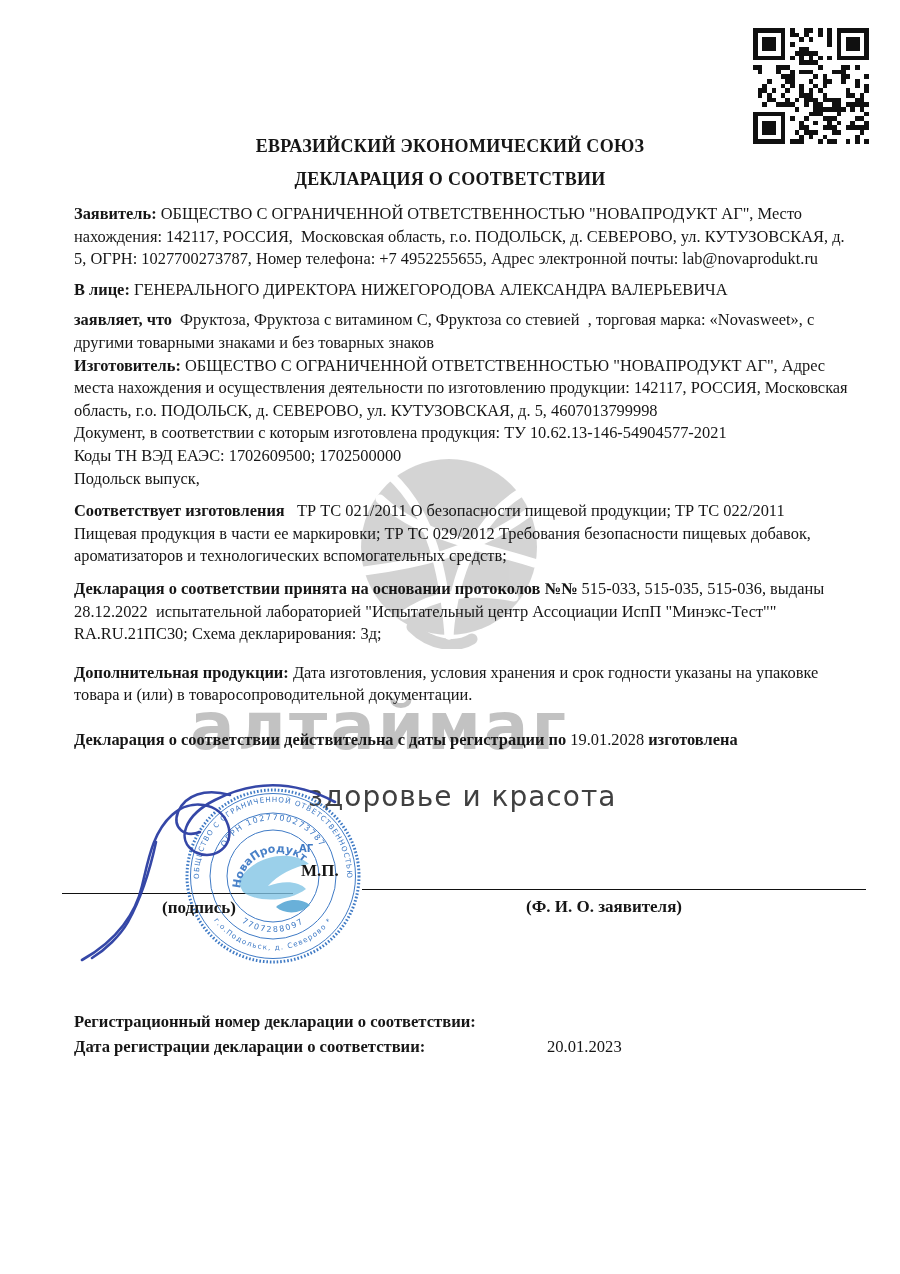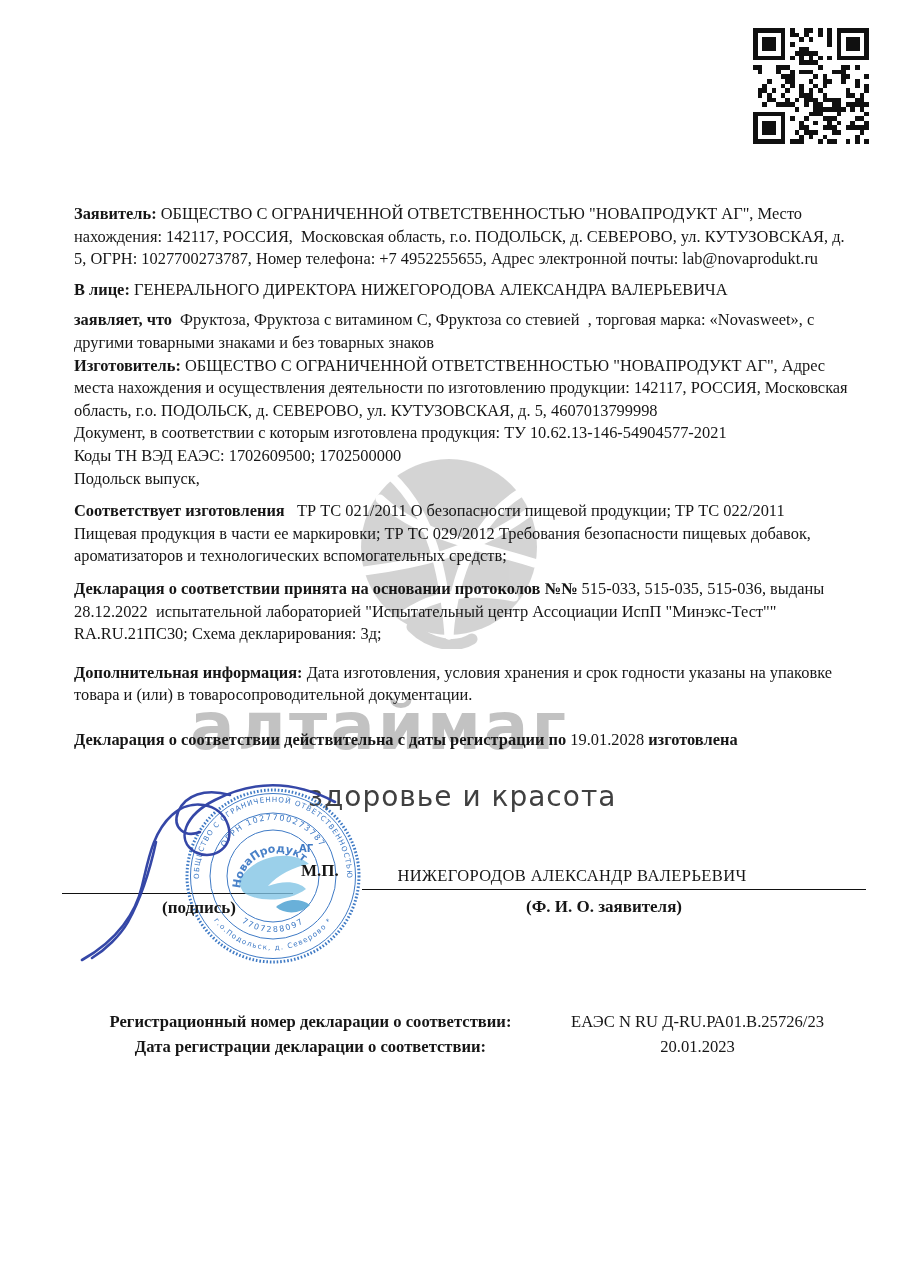--- a/index.html
+++ b/index.html
@@ -50,21 +50,21 @@
   .stamp{position:absolute;left:183px;top:786px;width:180px;height:180px;z-index:3;opacity:.92;}
   .signature{position:absolute;left:50px;top:770px;width:360px;height:210px;z-index:4;}
   .seal-note{position:absolute;left:301px;top:861px;z-index:4;font-weight:bold;font-size:17px;}
   .sig-line{position:absolute;left:62px;top:893px;width:231px;border-top:1.6px solid #111;z-index:2;}
   .sig-caption{position:absolute;left:104px;top:898px;width:190px;text-align:center;font-weight:bold;font-size:17px;z-index:4;}
   .fio-name{position:absolute;left:362px;top:866px;width:420px;text-align:center;font-size:16.5px;letter-spacing:.4px;z-index:2;}
   .fio-line{position:absolute;left:362px;top:889px;width:504px;border-top:1.8px solid #111;z-index:2;}
   .fio-caption{position:absolute;left:470px;top:897px;width:268px;text-align:center;font-weight:bold;font-size:17px;z-index:2;}
   
   .reg{position:absolute;left:74px;top:1012px;width:774px;z-index:2;font-size:16.6px;}
-  .reg-row{display:flex;align-items:baseline;text-align:center;}
+  .reg-row{display:flex;align-items:baseline;}
   .reg-row + .reg-row{margin-top:5px;}
   .reg-label{width:473px;font-weight:bold;}
   .reg-value{flex:1;}
   
   .stamp text{font-family:"DejaVu Sans","Liberation Sans",sans-serif;fill:var(--stamp_blue,#2f6fc0);}
 </style>
 </head>
 <body>
 
 <div class="page">
@@ -255,20 +255,24 @@
           <path fill-rule="evenodd" d="M0,0h7v7h-7z M1,1v5h5v-5z"></path>
           <rect x="2" y="2" width="3" height="3"></rect>
           <path fill-rule="evenodd" d="M18,0h7v7h-7z M19,1v5h5v-5z"></path>
           <rect x="20" y="2" width="3" height="3"></rect>
           <path fill-rule="evenodd" d="M0,18h7v7h-7z M1,19v5h5v-5z"></path>
           <rect x="2" y="20" width="3" height="3"></rect>
         </g>
     </svg>
   </div>
 
+  <div class="titles">
+    <div class="title-line">ЕВРАЗИЙСКИЙ ЭКОНОМИЧЕСКИЙ СОЮЗ</div>
+    <div class="title-line">ДЕКЛАРАЦИЯ О СООТВЕТСТВИИ</div>
+  </div>
 
   <svg class="wm-emblem" viewBox="0 0 194 194" aria-hidden="true">
     <g opacity="0.5">
       <circle cx="97" cy="92" r="88" fill="#a9a9a9"></circle>
       <path d="M60,172 C78,190 104,194 120,184" fill="none" stroke="#a9a9a9" stroke-width="11" stroke-linecap="round"></path>
     </g>
     <g fill="none" stroke="#ffffff" stroke-width="9" stroke-linecap="round">
       <path d="M97,180 C92,120 80,58 38,20"></path>
       <path d="M97,180 C102,118 124,66 168,38"></path>
       <path d="M12,116 C60,110 122,98 176,58"></path>
@@ -291,21 +295,21 @@
       <div><b class="seg">Изготовитель:</b><span class="seg"> ОБЩЕСТВО С ОГРАНИЧЕННОЙ ОТВЕТСТВЕННОСТЬЮ "НОВАПРОДУКТ АГ", Адрес места нахождения и осуществления деятельности по изготовлению продукции: 142117, РОССИЯ, Московская область, г.о. ПОДОЛЬСК, д. СЕВЕРОВО, ул. КУТУЗОВСКАЯ, д. 5, 4607013799998</span></div>
       <div><span class="seg">Документ, в соответствии с которым изготовлена продукция: ТУ 10.62.13-146-54904577-2021</span></div>
       <div><span class="seg">Коды ТН ВЭД ЕАЭС: 1702609500; 1702500000</span></div>
       <div><span class="seg">Подольск выпуск,</span></div>
     </div>
 
     <p class="para m-md"><b class="seg">Соответствует изготовления</b><span class="seg">   ТР ТС 021/2011 О безопасности пищевой продукции; ТР ТС 022/2011 Пищевая продукция в части ее маркировки; ТР ТС 029/2012 Требования безопасности пищевых добавок, ароматизаторов и технологических вспомогательных средств;</span></p>
 
     <p class="para m-md"><b class="seg">Декларация о соответствии принята на основании протоколов №№</b><span class="seg"> 515-033, 515-035, 515-036, выданы 28.12.2022  испытательной лабораторией "Испытательный центр Ассоциации ИспП "Минэкс-Тест"" RA.RU.21ПС30; Схема декларирования: 3д;</span></p>
 
-    <p class="para m-lg"><b class="seg">Дополнительная информация:</b><span class="seg"> Дата изготовления, условия хранения и срок годности указаны на упаковке товара и (или) в товаросопроводительной документации.</span></p>
+    <p class="para m-lg"><b class="seg">Дополнительная продукции:</b><span class="seg"> Дата изготовления, условия хранения и срок годности указаны на упаковке товара и (или) в товаросопроводительной документации.</span></p>
 
     <p class="para m-xl"><b class="seg">Декларация о соответствии действительна с даты регистрации по</b><span class="seg"> 19.01.2028 </span><b class="seg">изготовлена</b></p>
   </div>
 
   <svg class="stamp" viewBox="0 0 180 180">
     <defs>
       <path id="tp-out-top" d="M 16,90 A 74,74 0 1 1 164,90" fill="none"></path>
       <path id="tp-out-bot" d="M 16,90 A 74,74 0 1 0 164,90" fill="none"></path>
       <path id="tp-in-top" d="M 34,90 A 56,56 0 1 1 146,90" fill="none"></path>
       <path id="tp-in-bot" d="M 34,90 A 56,56 0 1 0 146,90" fill="none"></path>
@@ -331,28 +335,26 @@
     <g fill="none" stroke="var(--signature_blue,#2b3ea3)" stroke-width="2.6" stroke-linecap="round" opacity="0.95">
       <path d="M285,32 C240,8 200,12 165,30 C135,45 125,70 145,82 C165,92 185,75 178,55 C170,32 140,28 122,45 C102,63 98,92 92,116 C86,142 68,170 32,190"></path>
       <path d="M180,25 C155,18 135,25 128,42 C122,58 135,68 150,62"></path>
       <path d="M106,72 C100,100 90,130 78,152 C70,166 55,180 42,188"></path>
     </g>
   </svg>
 
   <div class="seal-note">М.П.</div>
   <div class="sig-line"></div>
   <div class="sig-caption">(подпись)</div>
-  <div class="fio-name">НИЖЕГОРОДОВ АЛЕКСАНДР ВАЛЕРЬЕВИЧ</div>
   <div class="fio-line"></div>
   <div class="fio-caption">(Ф. И. О. заявителя)</div>
 
   <div class="reg">
     <div class="reg-row">
       <div class="reg-label">Регистрационный номер декларации о соответствии:</div>
-      <div class="reg-value">ЕАЭС N RU Д-RU.РА01.В.25726/23</div>
     </div>
     <div class="reg-row">
       <div class="reg-label">Дата регистрации декларации о соответствии:</div>
       <div class="reg-value">20.01.2023</div>
     </div>
   </div>
 
 </div>
 
 </body></html>

